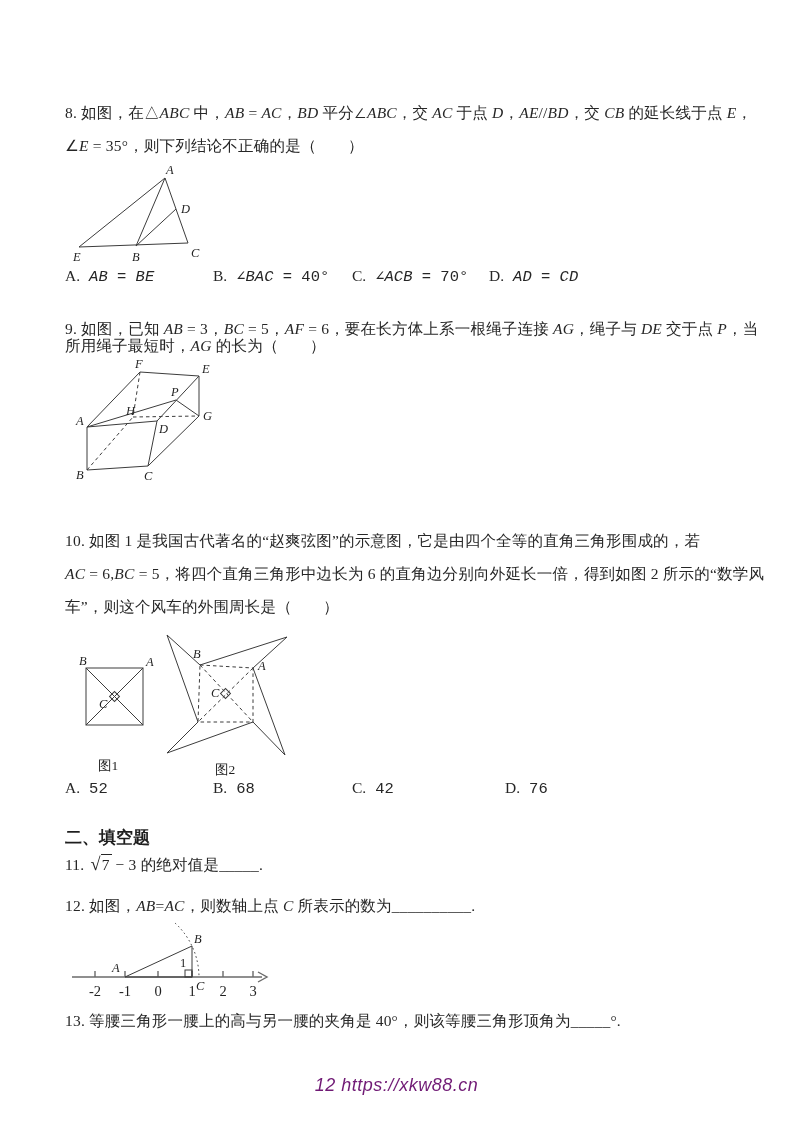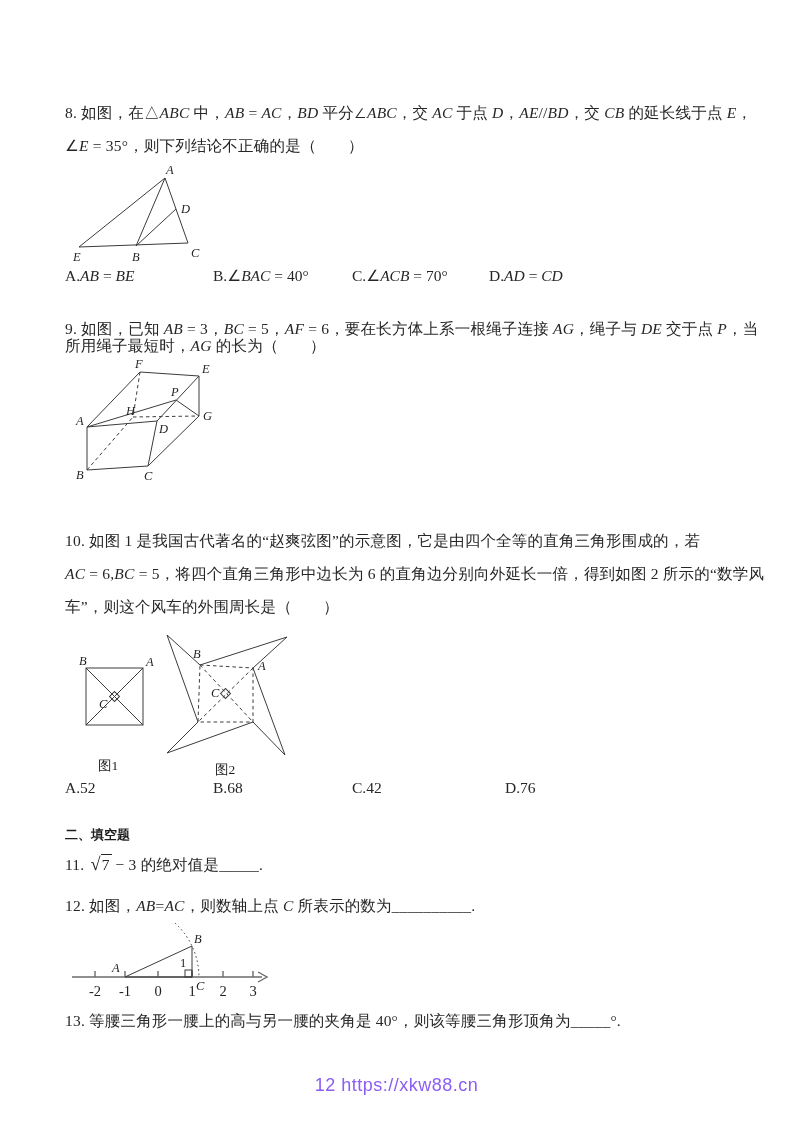--- a/index.html
+++ b/index.html
@@ -1,32 +1,32 @@
 <!DOCTYPE html>
 <html><head>
 <meta charset="utf-8">
 <style>
   html,body{margin:0;padding:0;background:#d9d9d9;}
   .page{position:relative;width:793px;height:1122px;background:#ffffff;
         font-family:"Liberation Serif",serif;color:#262626;font-size:15.5px;overflow:hidden;}
   .tline{position:absolute;left:65px;white-space:nowrap;letter-spacing:.2px;}
   .optrow{position:absolute;left:65px;width:700px;height:24px;}
   .opt{position:absolute;top:0;white-space:nowrap;}
-  .opt .otext{}
+  .opt .otext{margin-left:9px;font-family:Liberation Mono, monospace;}
   .sqrt{white-space:nowrap;margin-left:6px;}
   .sqrt .sign{font-size:1.18em;}
   .sqrt .rad{border-top:1.3px solid #262626;padding:1px 2px 0 1px;}
   .frac{display:inline-block;text-align:center;line-height:1.1;vertical-align:middle;
         position:relative;top:-4px;margin-left:9px;}
   .frac .num{display:block;border-bottom:1.3px solid #262626;padding:0 5px 1px;}
   .frac .den{display:block;padding-top:1px;}
   .sec{position:absolute;left:65px;font-family:"Liberation Sans",sans-serif;
-       font-weight:bold;font-size:13px;color:#1e1e1e;}
+       font-weight:bold;font-size:17px;color:#1e1e1e;}
   .footer{position:absolute;left:0;width:100%;text-align:center;
-          font-family:"Liberation Sans",sans-serif;font-size:18px;color:#8b5cf6;letter-spacing:.5px;}
+          font-family:"Liberation Sans",sans-serif;font-size:18px;color:#701a75;letter-spacing:.5px;font-style:italic;}
   svg.fig{position:absolute;overflow:visible;}
   .fig line,.fig path,.fig polyline,.fig rect{stroke:#3c3c3c;stroke-width:1;fill:none;}
   .fig .axis{stroke:#6a6a6a;stroke-width:1.4;}
   .fig .dash{stroke-dasharray:3.5,3;}
   .fig .dot{stroke-dasharray:1.6,2.8;}
   .fig text{fill:#1f1f1f;font:italic 12.5px "Liberation Serif",serif;stroke:none;}
   .fig text.up{font-style:normal;}
   .fig text.cap{font-style:normal;font-size:13.5px;}
   .fig text.tick{font-style:normal;font-size:14.5px;text-anchor:middle;}
   i{font-style:italic;}

